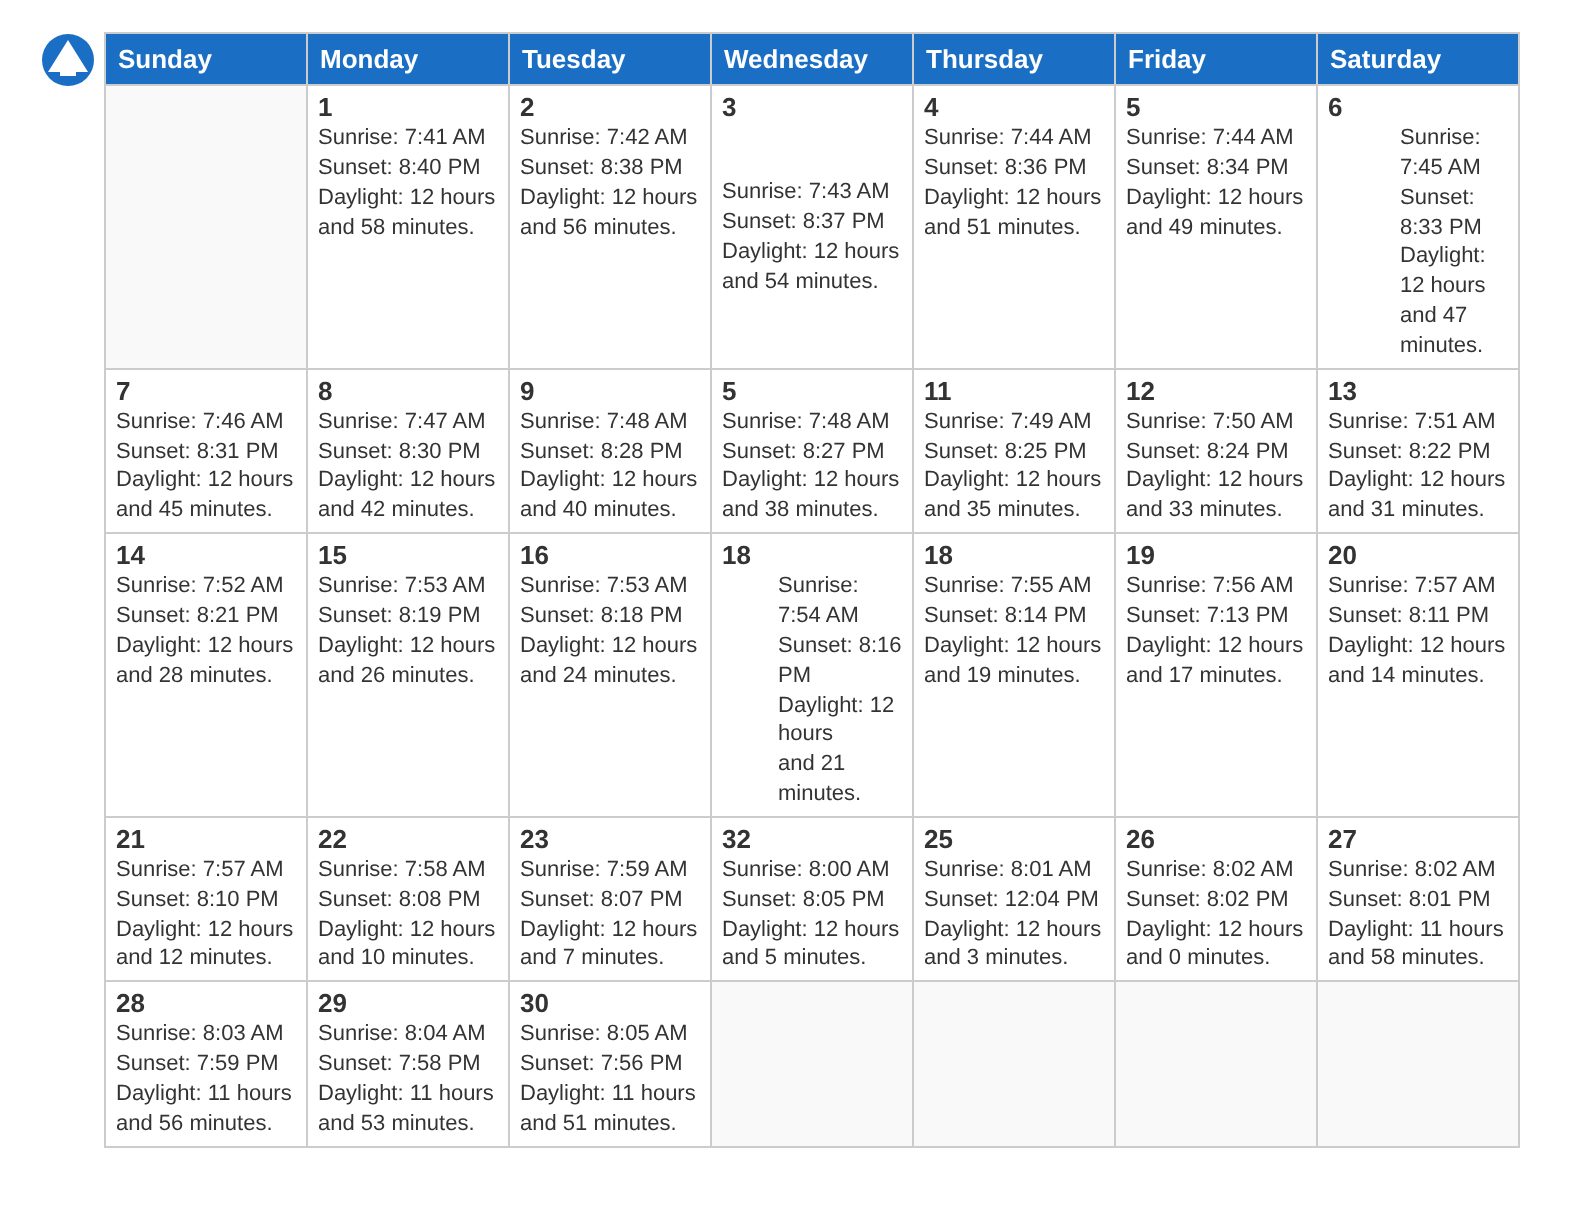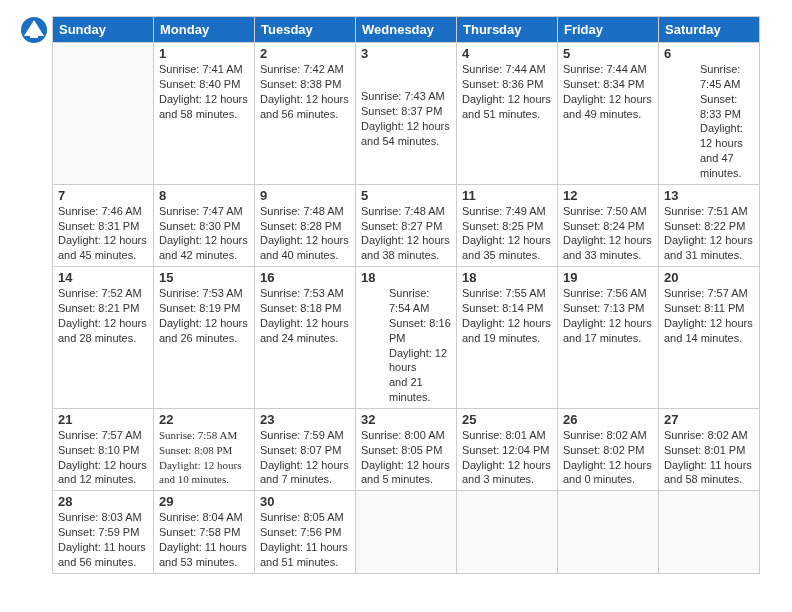--- a/index.html
+++ b/index.html
@@ -284,21 +284,21 @@
         <tr>
           <td>
             <span class="day-num">21</span>
             <div class="day-info" style="white-space: pre-line;">Sunrise: 7:57 AM
 Sunset: 8:10 PM
 Daylight: 12 hours
 and 12 minutes.</div>
           </td>
           <td>
             <span class="day-num">22</span>
-            <div class="day-info" style="white-space: pre-line; font-family: Liberation Serif, serif;">Sunrise: 7:58 AM
+            <div class="day-info" style="white-space: pre-line;">Sunrise: 7:58 AM
 Sunset: 8:08 PM
 Daylight: 12 hours
 and 10 minutes.</div>
           </td>
           <td>
             <span class="day-num">23</span>
             <div class="day-info" style="white-space: pre-line;">Sunrise: 7:59 AM
 Sunset: 8:07 PM
 Daylight: 12 hours
 and 7 minutes.</div>

